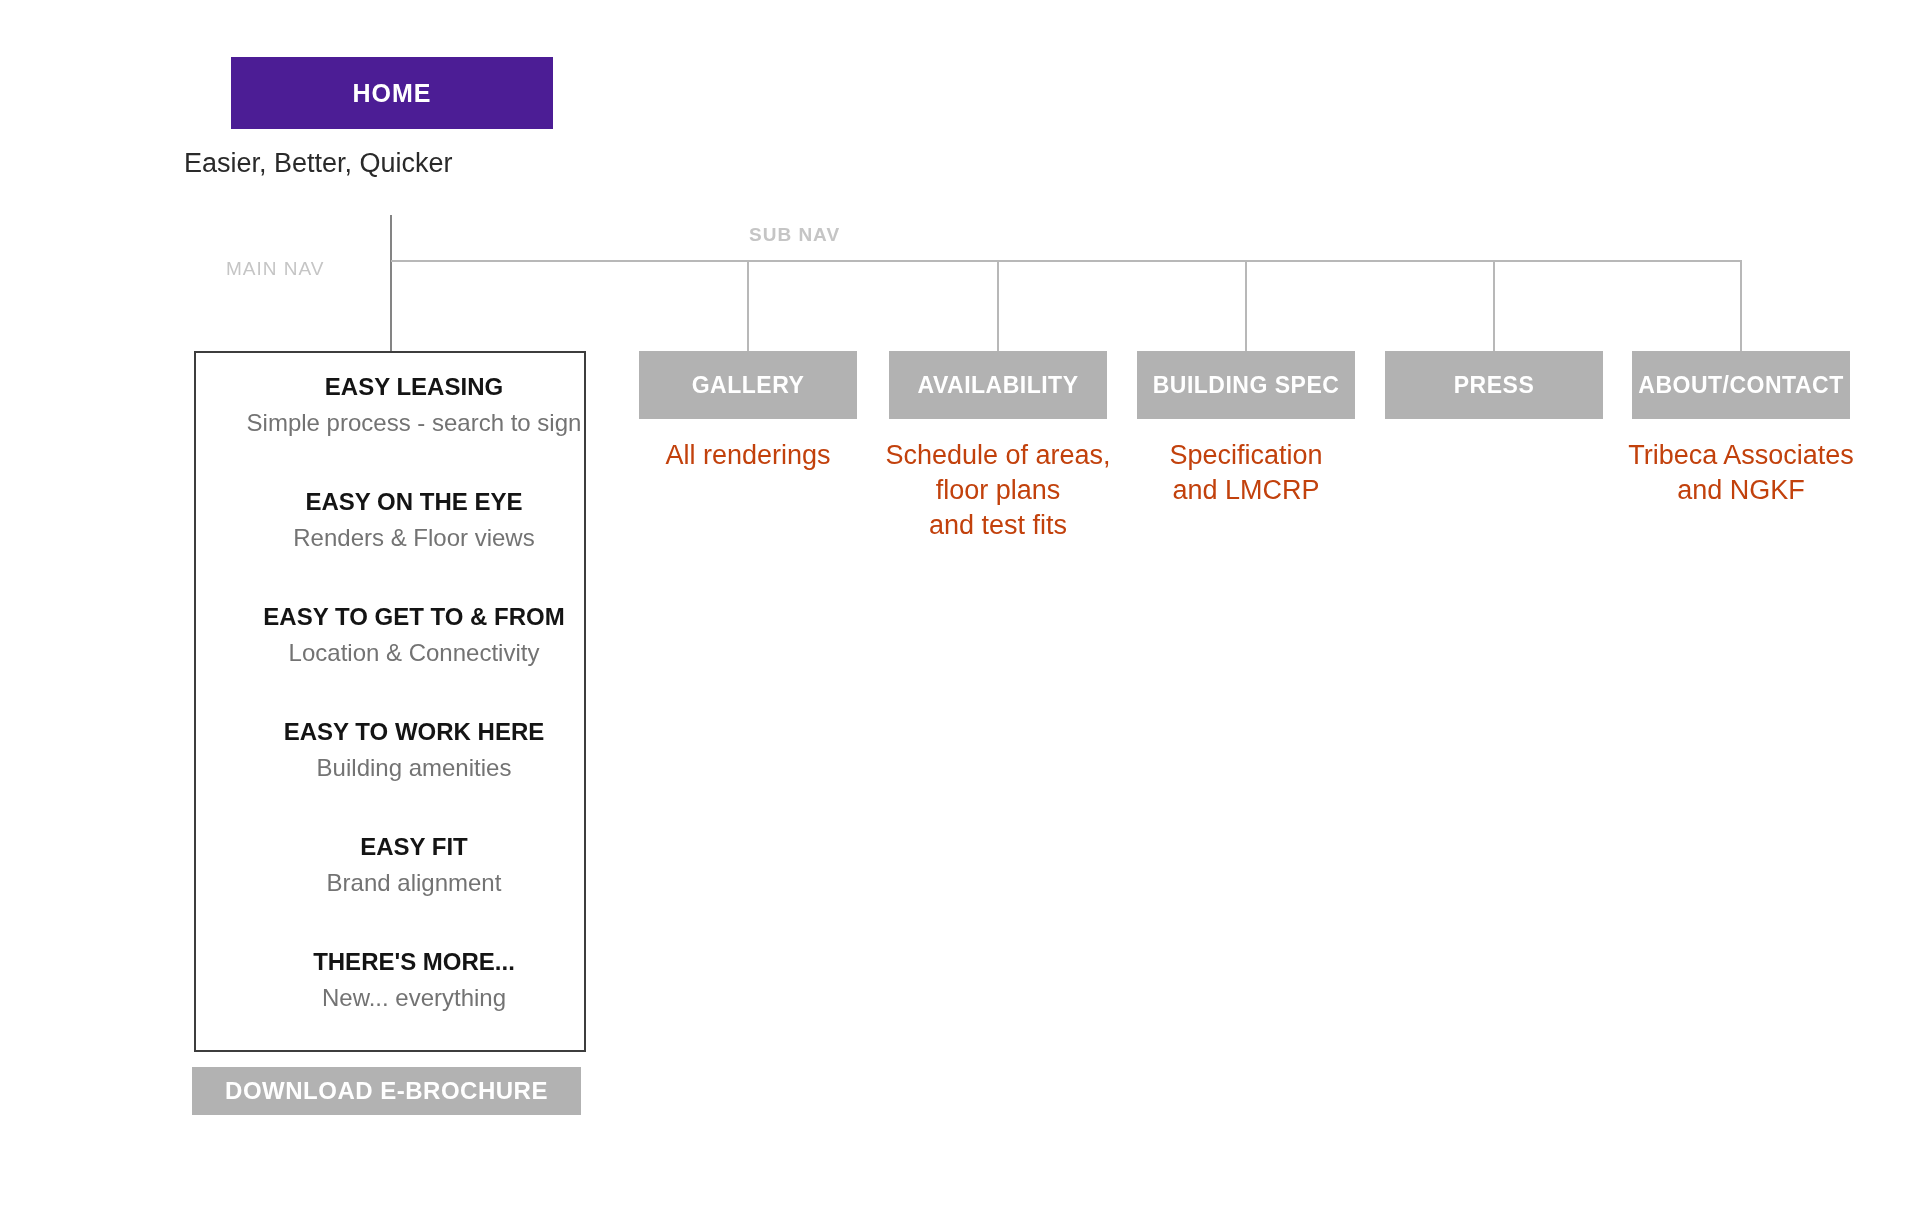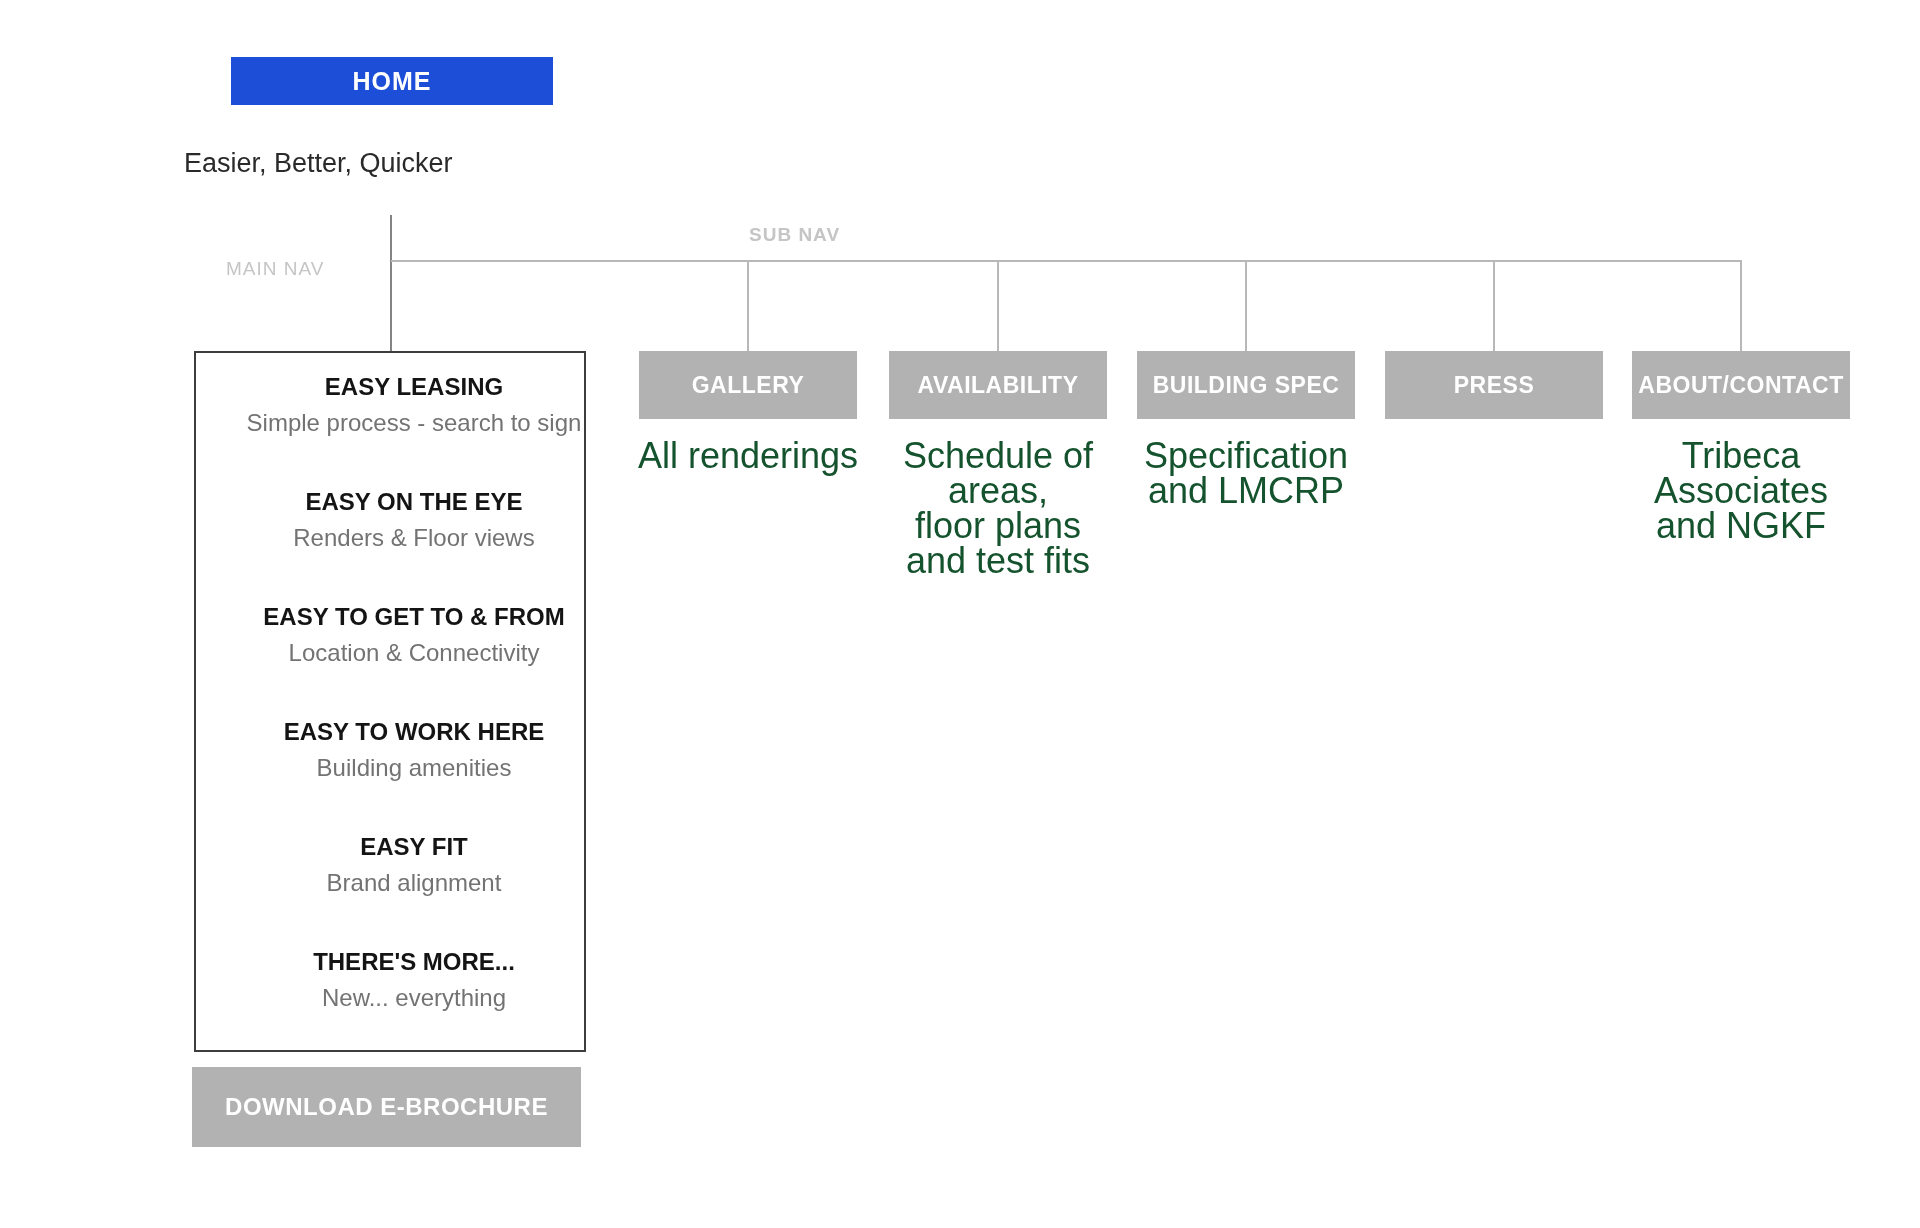--- a/index.html
+++ b/index.html
@@ -3,22 +3,22 @@
 <meta charset="utf-8">
 <style>
   * { margin:0; padding:0; box-sizing:border-box; }
   html,body { background:#ffffff; }
   .canvas {
     position:relative; width:1920px; height:1228px; background:#ffffff;
     font-family:"Liberation Sans", sans-serif; color:#1e1e1e; overflow:hidden;
   }
   
   .home-node {
-    position:absolute; left:231px; top:57px; width:322px; height:48px;
-    background:#1d4ed8; color:#ffffff; display:flex; align-items:center; justify-content:center;
+    position:absolute; left:231px; top:57px; width:322px; height:72px;
+    background:#4c1d95; color:#ffffff; display:flex; align-items:center; justify-content:center;
     font-size:25px; font-weight:bold; letter-spacing:1px; cursor:pointer;
   }
   .tagline {
     position:absolute; left:184px; top:148px; width:400px; text-align:left;
     font-size:27px; color:#2a2a2a;
   }
   
   .trunk-line { position:absolute; left:390px; top:215px; width:2px; height:136px; background:#848484; }
   .subnav-line { position:absolute; left:391px; top:260px; width:1351px; height:2px; background:#b8b8b8; }
   .drop-line { position:absolute; top:261px; width:2px; height:90px; background:#b8b8b8; }
@@ -29,36 +29,36 @@
   
   .main-nav-box {
     position:absolute; left:194px; top:351px; width:392px; height:701px;
     background:#ffffff; border:2px solid #3d3d3d; padding-top:16px; text-align:center;
   }
   .nav-item { margin-bottom:43px; cursor:pointer;margin-left:48px; }
   .nav-item-title { font-weight:bold; font-size:24px; line-height:36px; color:#141414; }
   .nav-item-subtitle { font-size:24px; line-height:36px; color:#737373; }
   
   .download-button {
-    position:absolute; left:192px; top:1067px; width:389px; height:80px;
+    position:absolute; left:192px; top:1067px; width:389px; height:48px;
     background:#b2b2b2; color:#ffffff; display:flex; align-items:center; justify-content:center;
     font-size:24px; font-weight:bold; letter-spacing:0.5px; cursor:pointer;
   }
   
   .subnav-button {
     position:absolute; top:351px; width:218px; height:68px;
     background:#b2b2b2; color:#ffffff; display:flex; align-items:center; justify-content:center;
     font-size:23px; font-weight:bold; letter-spacing:0.5px; cursor:pointer;
   }
   .btn-0 { left:639px; }  .btn-1 { left:889px; }  .btn-2 { left:1137px; }
   .btn-3 { left:1385px; } .btn-4 { left:1632px; }
   
   .subnav-caption {
     position:absolute; top:438px; width:278px; text-align:center;
-    font-size:36px; line-height:35px; color:#14532d;
+    font-size:27px; line-height:35px; color:#c2410c;
   }
   .cap-0 { left:609px; }  .cap-1 { left:859px; }  .cap-2 { left:1107px; }
   .cap-3 { left:1355px; } .cap-4 { left:1602px; }
 </style>
 </head>
 <body>
 
 <div class="canvas">
 
   <div class="home-node">HOME</div>

